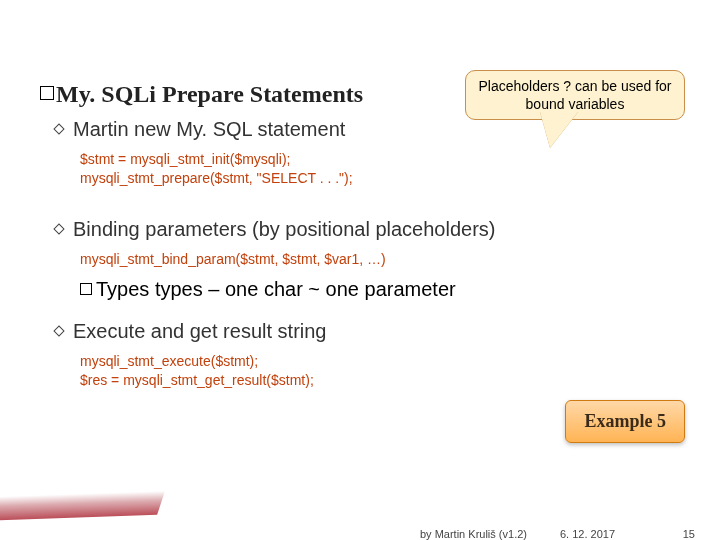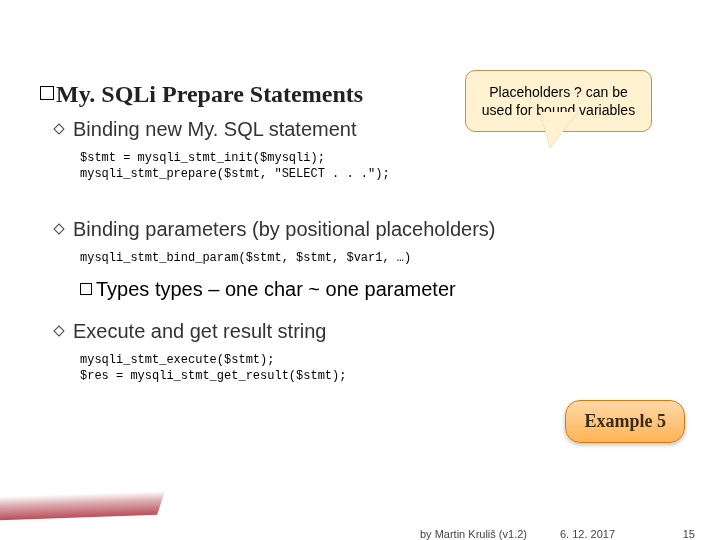--- a/index.html
+++ b/index.html
@@ -6,51 +6,51 @@
   html, body { width: 720px; height: 540px; overflow: hidden; font-family: "Segoe UI", Arial, sans-serif; background: #fff; }
   .slide { position: relative; width: 720px; height: 540px; }
 
   .title { font-family: Georgia, "Times New Roman", serif; font-weight: 700; color: #000; font-size: 40px; position: absolute; left: 30px; top: 12px; }
 
   .h1 { position: absolute; left: 40px; top: 80px; font-size: 24px; font-weight: 400; color: #222; }
   .h1 .checkbox { display:inline-block; width: 14px; height: 14px; border: 1px solid #000; position: relative; top: -2px; margin-right: 2px; }
   .h1 .bold { font-family: Georgia, serif; font-weight: 700; }
 
   .callout {
-    position: absolute; left: 465px; top: 70px; width: 187px; padding: 12px 10px;
+    position: absolute; left: 465px; top: 70px; width: 220px; padding: 6px 10px;
     background: #fef2d0; border: 1px solid #c98f4a; border-radius: 10px;
     font-size: 14px; text-align: center; line-height: 1.3;
   }
   .callout-tail {
     position: absolute; left: 540px; top: 112px; width: 0; height: 0;
     border-left: 10px solid transparent; border-right: 28px solid transparent;
     border-top: 36px solid #fef2d0;
     filter: drop-shadow(0 0 0.5px #c98f4a);
   }
 
   .sub { position: absolute; font-size: 20px; color: #333; }
   .sub .diamond { display:inline-block; width: 8px; height: 8px; border: 1px solid #444; transform: rotate(45deg); margin-right: 10px; position: relative; top: -3px; }
 
   .sub1 { left: 55px; top: 118px; }
 
-  .code { font-family: Liberation Mono, monospace; font-size: 12px; line-height: 1.35; white-space: pre; color: #000000; }
+  .code { font-family: Liberation Sans, sans-serif; font-size: 14px; line-height: 1.35; white-space: pre; color: #c2410c; }
   .codeblock1 { position: absolute; left: 80px; top: 150px; }
 
   .sub2 { left: 55px; top: 218px; }
   .codeblock2 { position: absolute; left: 80px; top: 250px; }
   .types-line { position: absolute; left: 80px; top: 278px; font-size: 20px; }
   .types-line .smallbox { display:inline-block; width: 12px; height: 12px; border: 1px solid #000; margin-right: 4px; position: relative; top: -1px; }
 
   .sub3 { left: 55px; top: 320px; }
   .codeblock3 { position: absolute; left: 80px; top: 352px; }
 
   .example-box {
     position: absolute; right: 35px; top: 400px;
     background: linear-gradient(#ffd8a8, #ffb454);
-    border: 1px solid #d07a12; border-radius: 15px;
+    border: 1px solid #d07a12; border-radius: 6px;
     padding: 10px 18px;
     font-family: Georgia, serif; font-weight: 700; font-size: 18px; color: #3b2b1a;
     box-shadow: 0 2px 4px rgba(0,0,0,0.25);
   }
 
   .footer { position: absolute; bottom: 12px; left: 0; width: 720px; font-size: 11px; color: #444; }
   .footer .author { position: absolute; left: 420px; }
   .footer .date { position: absolute; left: 560px; }
   .footer .page { position: absolute; right: 25px; }
 
@@ -70,21 +70,21 @@
   <div class="h1">
     <span class="checkbox"></span><span class="bold">My. SQLi</span><span class="bold"> Prepare Statements</span>
   </div>
 
   <div class="callout">
     <span>Placeholders ? can be used for bound variables</span>
   </div>
   <div class="callout-tail"></div>
 
   <div class="sub sub1">
-    <span class="diamond"></span><span>Binding new My. SQL statement</span>
+    <span class="diamond"></span><span>Martin new My. SQL statement</span>
   </div>
   <div class="code codeblock1">$stmt = mysqli_stmt_init($mysqli);
 mysqli_stmt_prepare($stmt, "SELECT . . .");</div>
 
   <div class="sub sub2">
     <span class="diamond"></span><span>Binding parameters (by positional placeholders)</span>
   </div>
   <div class="code codeblock2">mysqli_stmt_bind_param($stmt, $stmt, $var1, …)</div>
   <div class="types-line">
     <span class="smallbox"></span><span>Types types – one char ~ one parameter</span>

